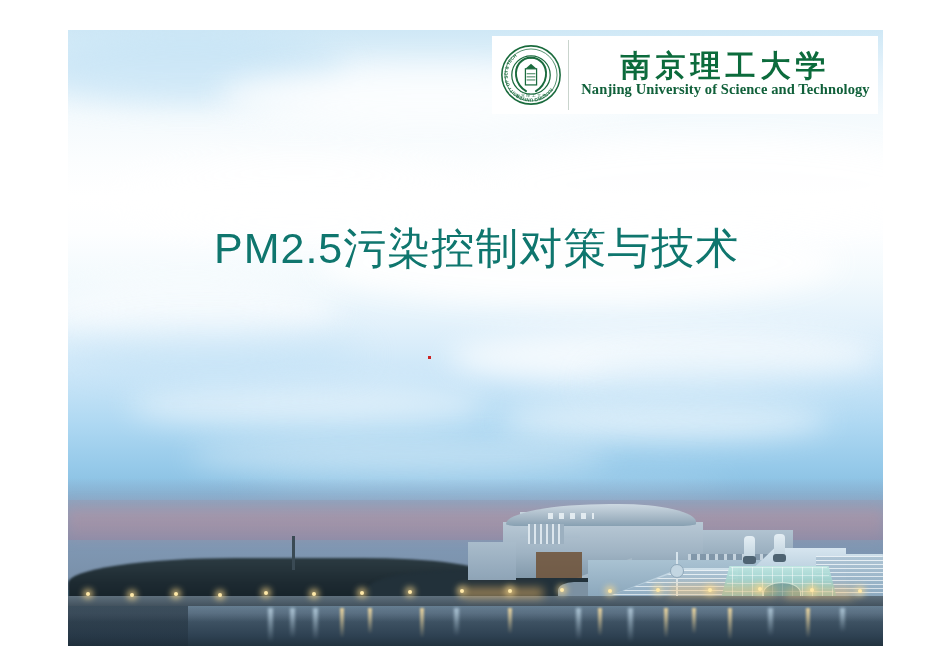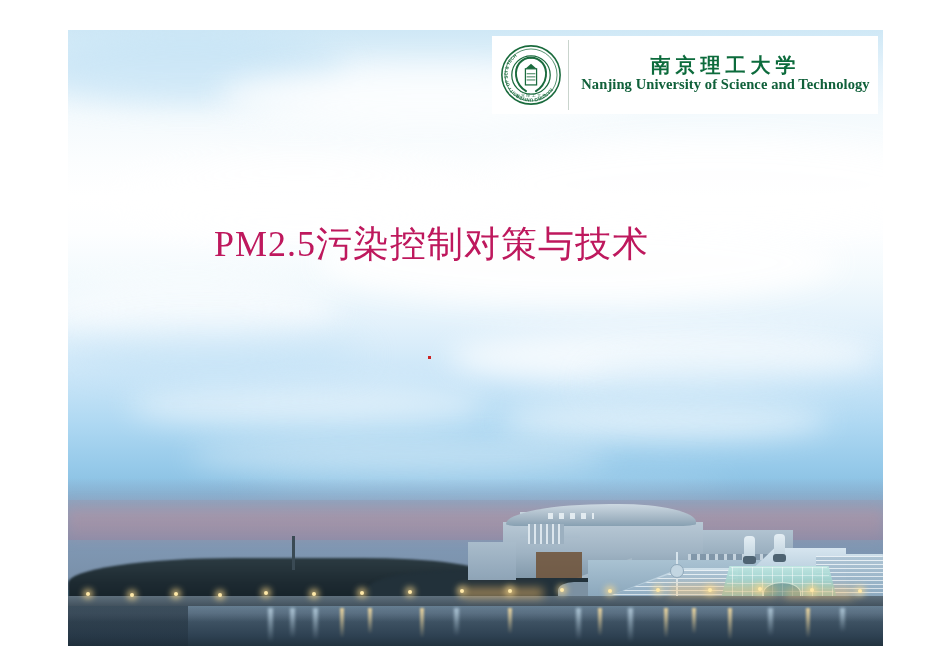--- a/index.html
+++ b/index.html
@@ -461,21 +461,21 @@
   #logo-text {
     flex: 1 1 auto;
     display: flex;
     flex-direction: column;
     justify-content: center;
     align-items: center;
     padding-bottom: 2px;
   }
   #logo-cn {
     font-family: "DejaVu Sans", sans-serif;
-    font-size: 20px;
+    font-size: 30px;
     font-weight: 700;
     color: #0c6b3c;
     letter-spacing: 5px;
     line-height: 1.05;
     white-space: nowrap;
   }
   #logo-en {
     font-family: "Liberation Serif", serif;
     font-size: 14.5px;
     font-weight: 700;
@@ -485,24 +485,24 @@
     white-space: nowrap;
     margin-top: 1px;
   }
 
   
   #main-title {
     position: absolute;
     left: 214px;
     top: 224px;
     width: 525px;
-    font-family: Liberation Serif, serif;
-    font-size: 36px;
+    font-family: Liberation Sans, sans-serif;
+    font-size: 43px;
     font-weight: 400;
-    color: #be185d;
+    color: #0f766e;
     letter-spacing: 1px;
     line-height: 1.15;
     white-space: nowrap;
   }
 
   
   #red-dot {
     position: absolute;
     left: 428px;
     top: 356px;

